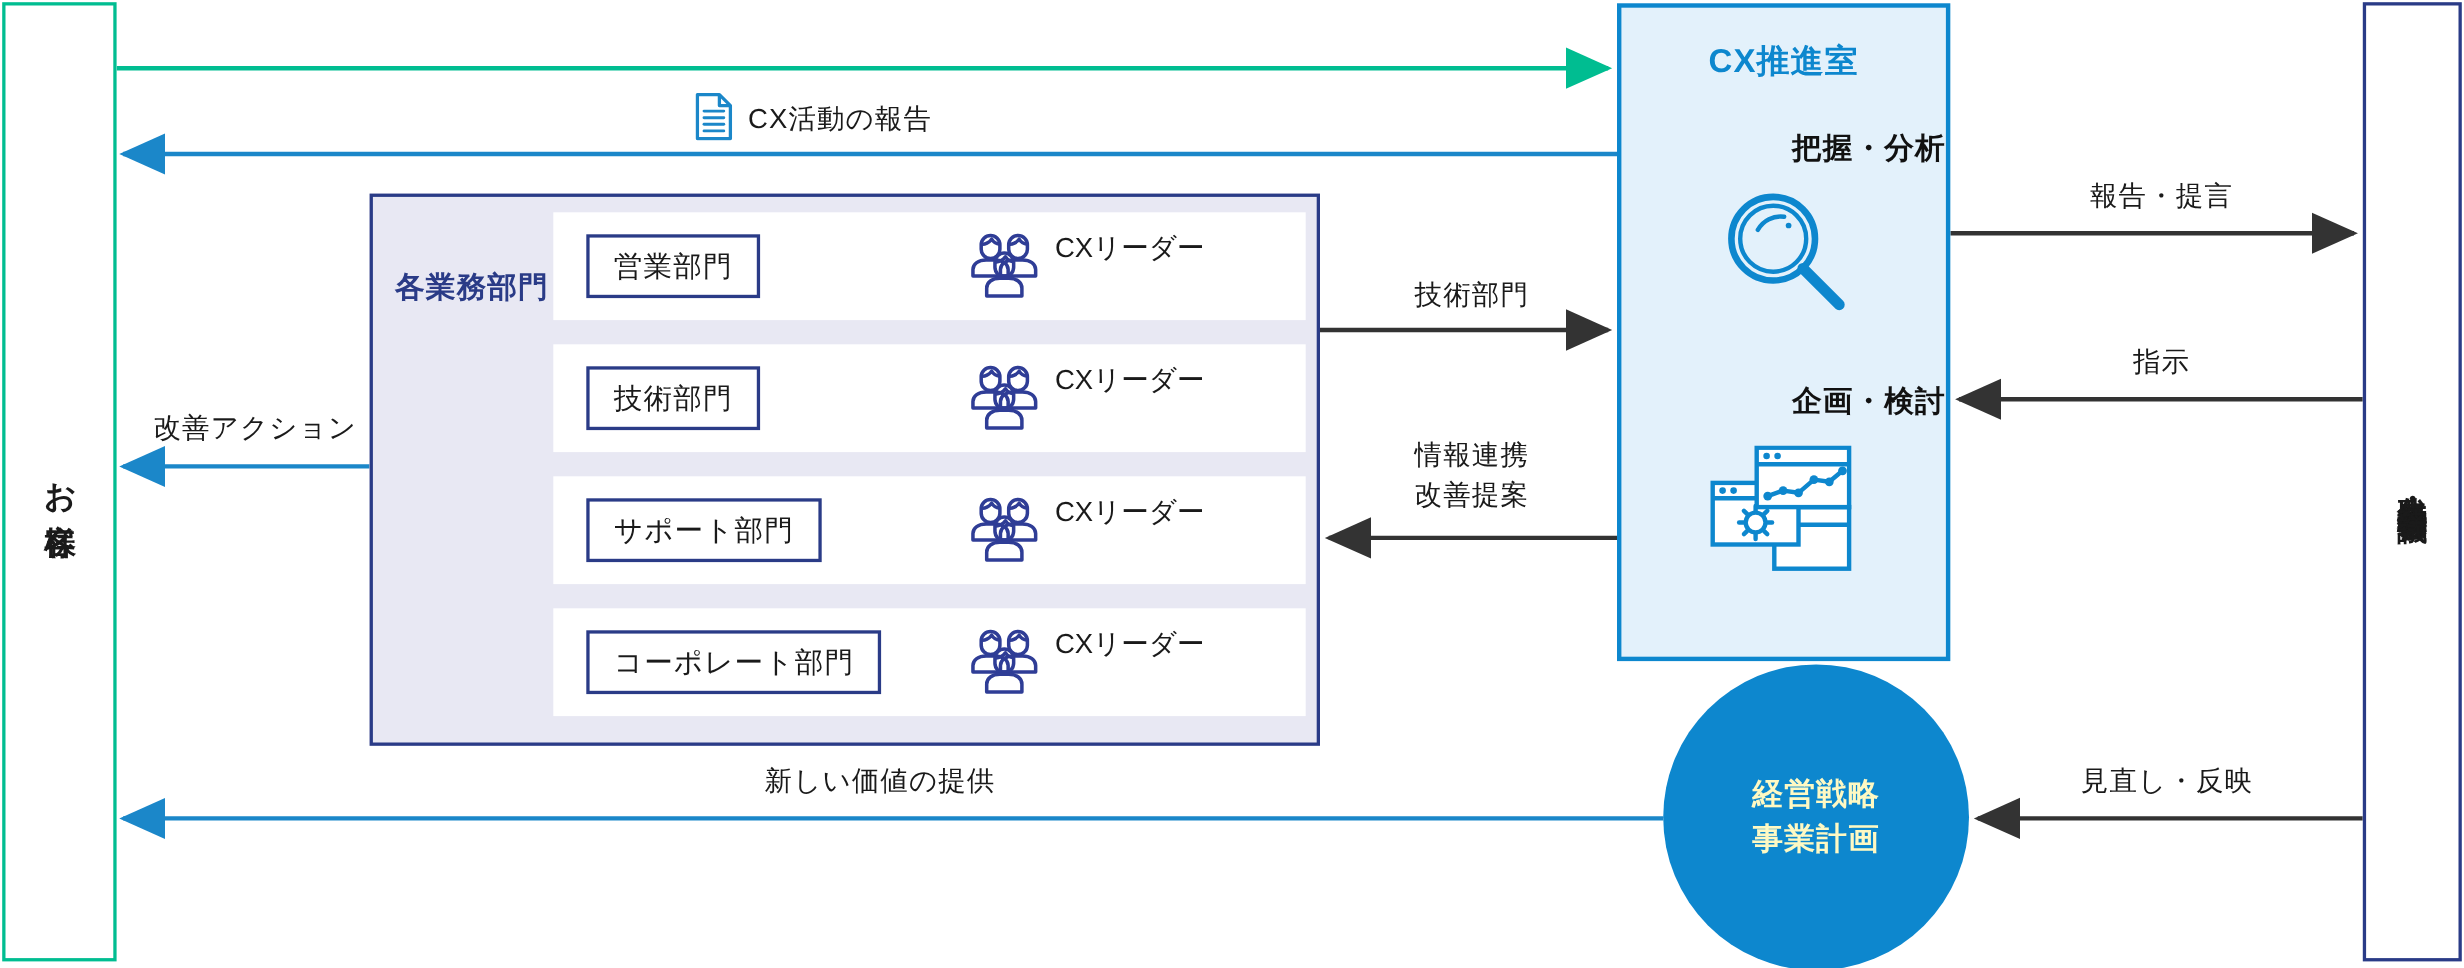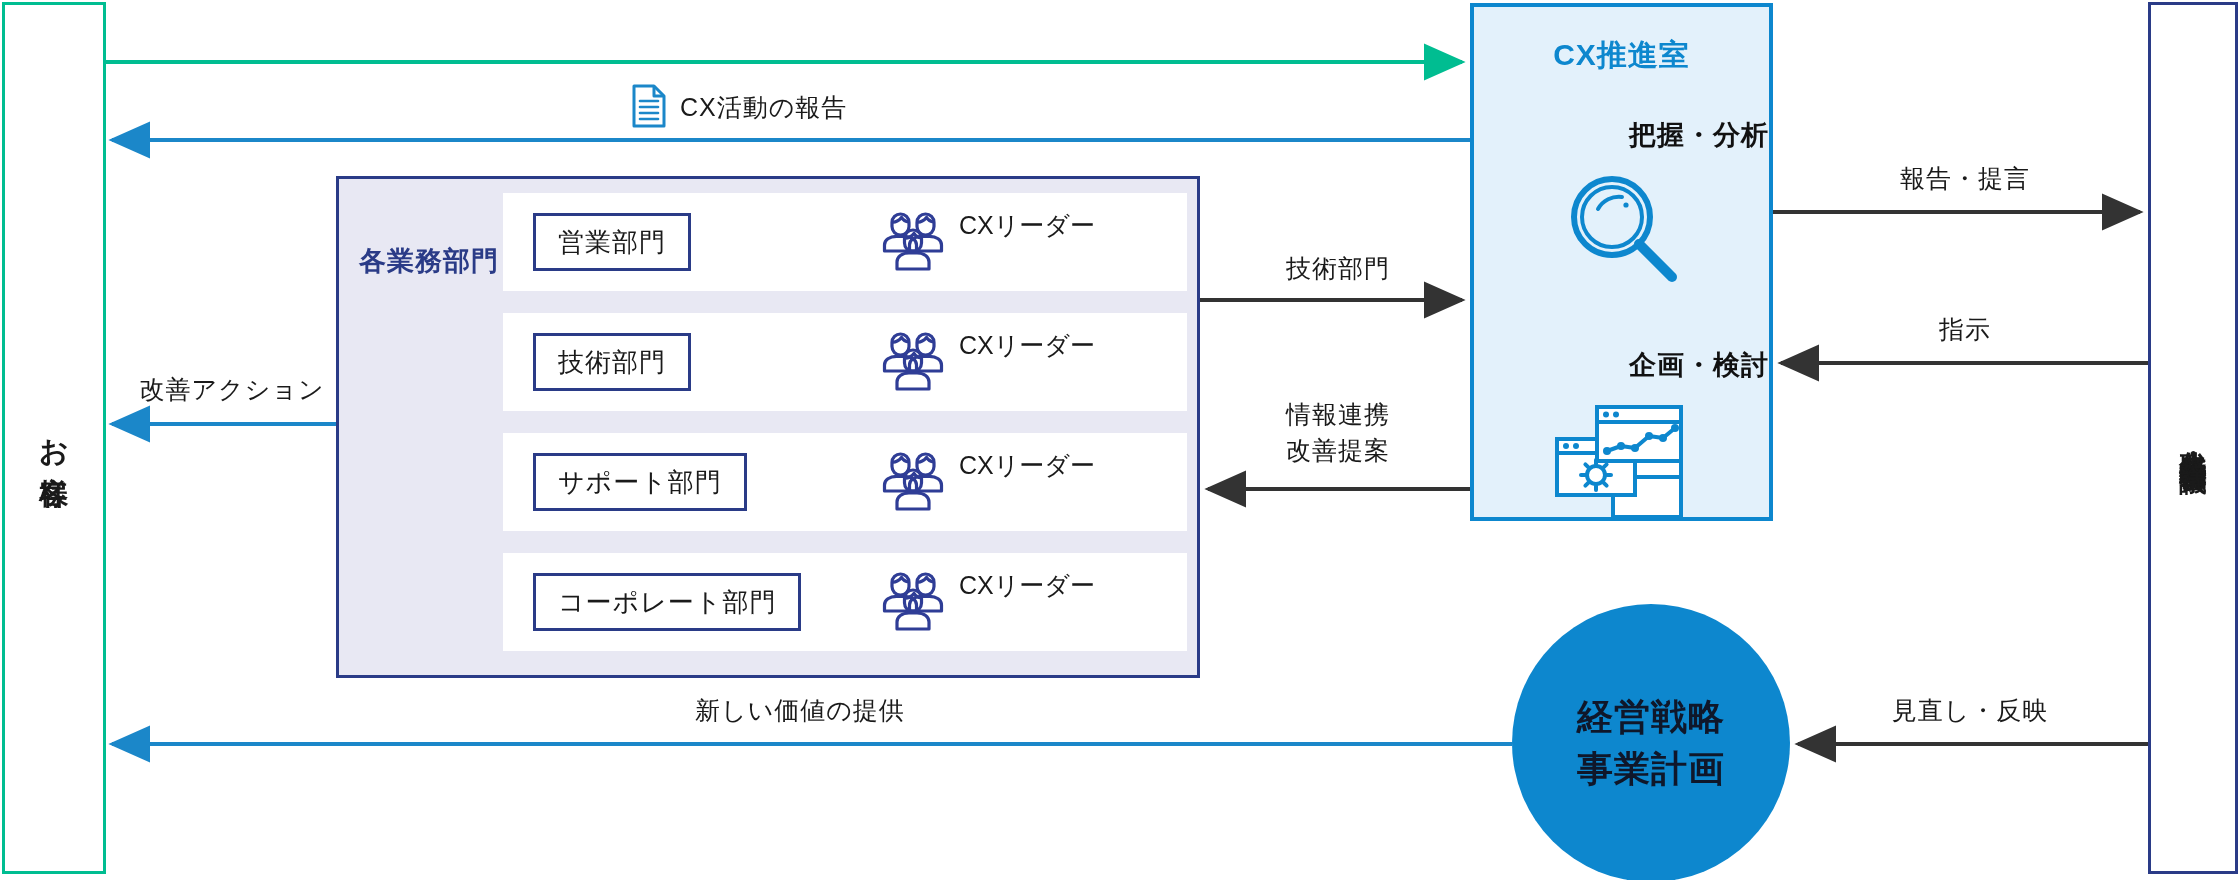--- a/index.html
+++ b/index.html
@@ -41,21 +41,21 @@
   #customer-col .vtext{font-size:29px;color:#1a1a1a;}
 
   #board-col{
     left:2148px; top:2px; width:90px; height:872px;
     border:3px solid #2a3b87;
   }
   #board-col .vtext{font-size:27px;color:#1a1a1a;letter-spacing:1px;}
 
   
   #cx-box{
-    left:1470px; top:3px; width:303px; height:518px;
+    left:1470px; top:3px; width:303px; height:598px;
     box-sizing:border-box;
     background:#e3f1fb;
     border:4px solid #0d87ce;
   }
   #cx-title{
     position:absolute;left:0;right:0;top:28px;
     text-align:center;font-size:30px;font-weight:700;color:#0d87ce;
     letter-spacing:1px;
   }
   .cx-sub{
@@ -70,21 +70,21 @@
 
   
   #strategy-circle{
     left:1512px; top:604px; width:278px; height:278px;
     border-radius:50%;
     background:#0d87ce;
     display:flex;align-items:center;justify-content:center;
     text-align:center;
   }
   #strategy-circle .ctext{
-    color:#0f172a;font-size:36px;font-weight:700;line-height:1.45;letter-spacing:1px;
+    color:#fef9c3;font-size:28px;font-weight:700;line-height:1.45;letter-spacing:1px;
   }
 
   
   #dept-panel{
     left:336px; top:176px; width:864px; height:502px;
     box-sizing:border-box;
     background:#e8e8f3;
     border:3px solid #2a3b87;
   }
   #dept-heading{

